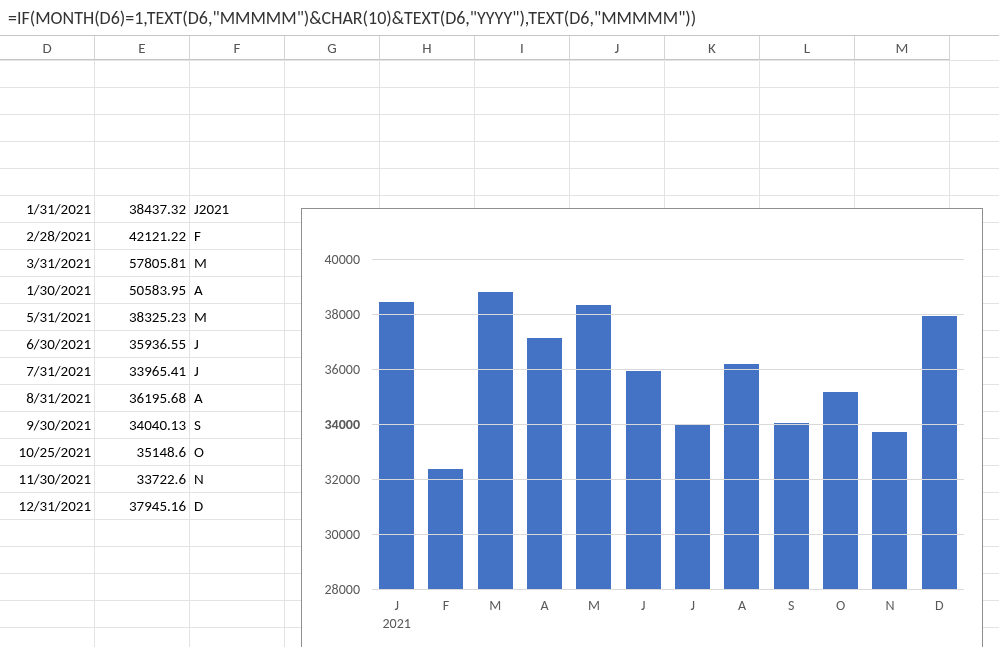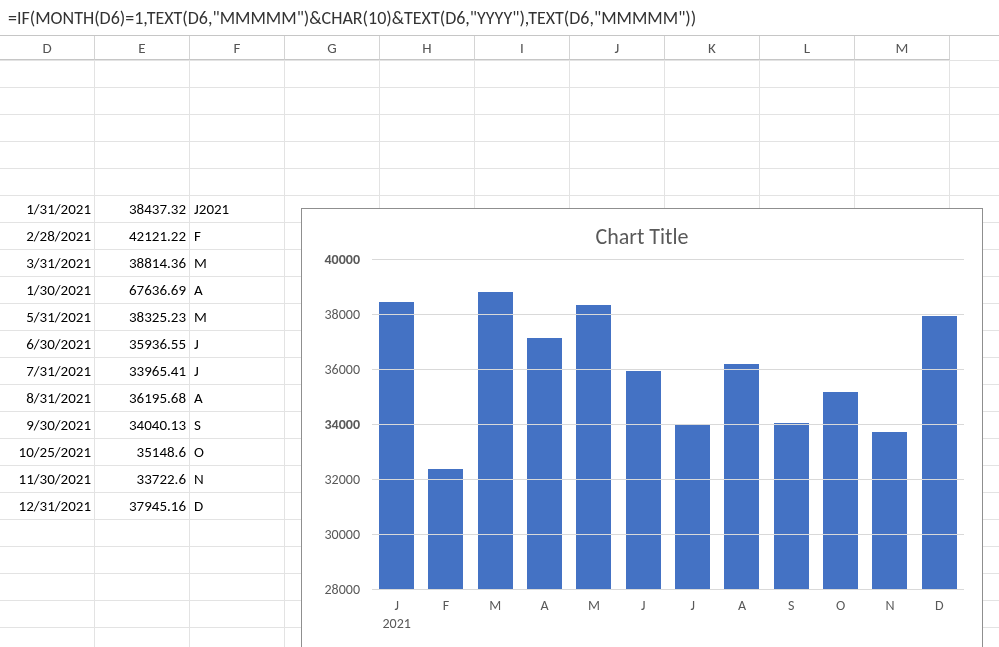--- a/index.html
+++ b/index.html
@@ -198,26 +198,26 @@
         <div class="cell cE">38437.32</div>
         <div class="cell cF">J2021</div>
       </div>
       <div class="row">
         <div class="cell cD">2/28/2021</div>
         <div class="cell cE">42121.22</div>
         <div class="cell cF">F</div>
       </div>
       <div class="row">
         <div class="cell cD">3/31/2021</div>
-        <div class="cell cE">38814.36</div>
+        <div class="cell cE">57805.81</div>
         <div class="cell cF">M</div>
       </div>
       <div class="row">
         <div class="cell cD">1/30/2021</div>
-        <div class="cell cE">67636.69</div>
+        <div class="cell cE">50583.95</div>
         <div class="cell cF">A</div>
       </div>
       <div class="row">
         <div class="cell cD">5/31/2021</div>
         <div class="cell cE">38325.23</div>
         <div class="cell cF">M</div>
       </div>
       <div class="row">
         <div class="cell cD">6/30/2021</div>
         <div class="cell cE">35936.55</div>
@@ -249,30 +249,29 @@
         <div class="cell cF">N</div>
       </div>
       <div class="row">
         <div class="cell cD">12/31/2021</div>
         <div class="cell cE">37945.16</div>
         <div class="cell cF">D</div>
       </div>
     </div>
 
     <div class="chart">
-      <div class="chart-title">Chart Title</div>
 
       <div class="y-axis" id="yaxis">
           <div class="y-tick" style="top: 100%;">28000</div>
           <div class="y-tick" style="top: 83.3333%;">30000</div>
           <div class="y-tick" style="top: 66.6667%; text-align: center;">32000</div>
           <div class="y-tick" style="top: 50%; font-weight: bold;">34000</div>
           <div class="y-tick" style="top: 33.3333%;">36000</div>
           <div class="y-tick" style="top: 16.6667%;">38000</div>
-          <div class="y-tick" style="top: 0%; font-weight: bold;">40000</div>
+          <div class="y-tick" style="top: 0%;">40000</div>
         </div>
 
       <div class="plot-area" id="plot">
         <div class="bars" id="bars">
             <div class="bar" style="height: 86.9777%; background: rgb(68, 114, 196);"></div>
             <div class="bar" style="height: 36.3403%; background: rgb(68, 114, 196);"></div>
             <div class="bar" style="height: 90.1197%; background: rgb(68, 114, 196);"></div>
             <div class="bar" style="height: 76.1582%; background: rgb(68, 114, 196);"></div>
             <div class="bar" style="height: 86.0436%; background: rgb(68, 114, 196);"></div>
             <div class="bar" style="height: 66.1379%; background: rgb(68, 114, 196);"></div>

